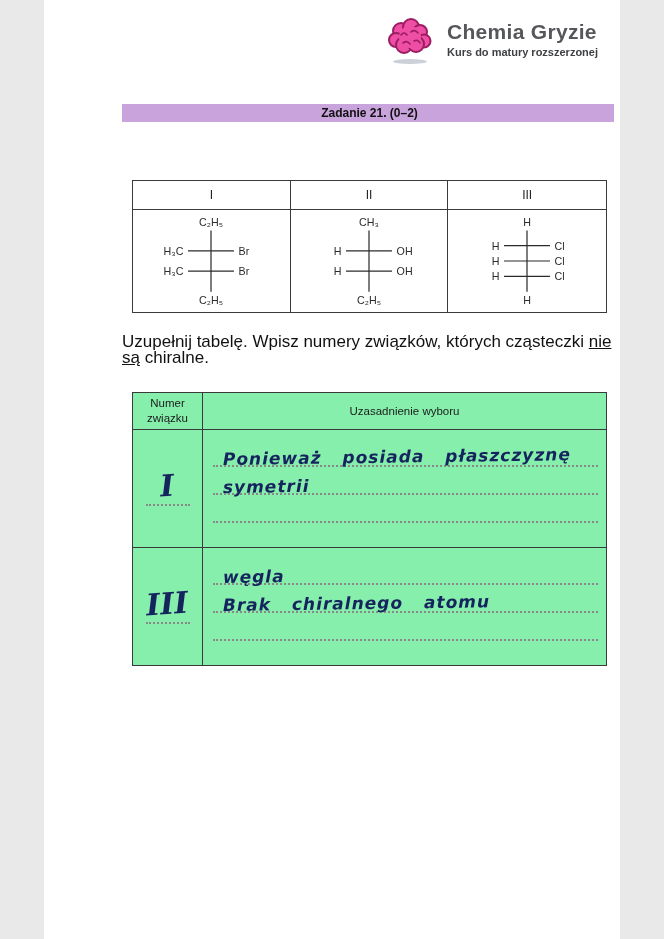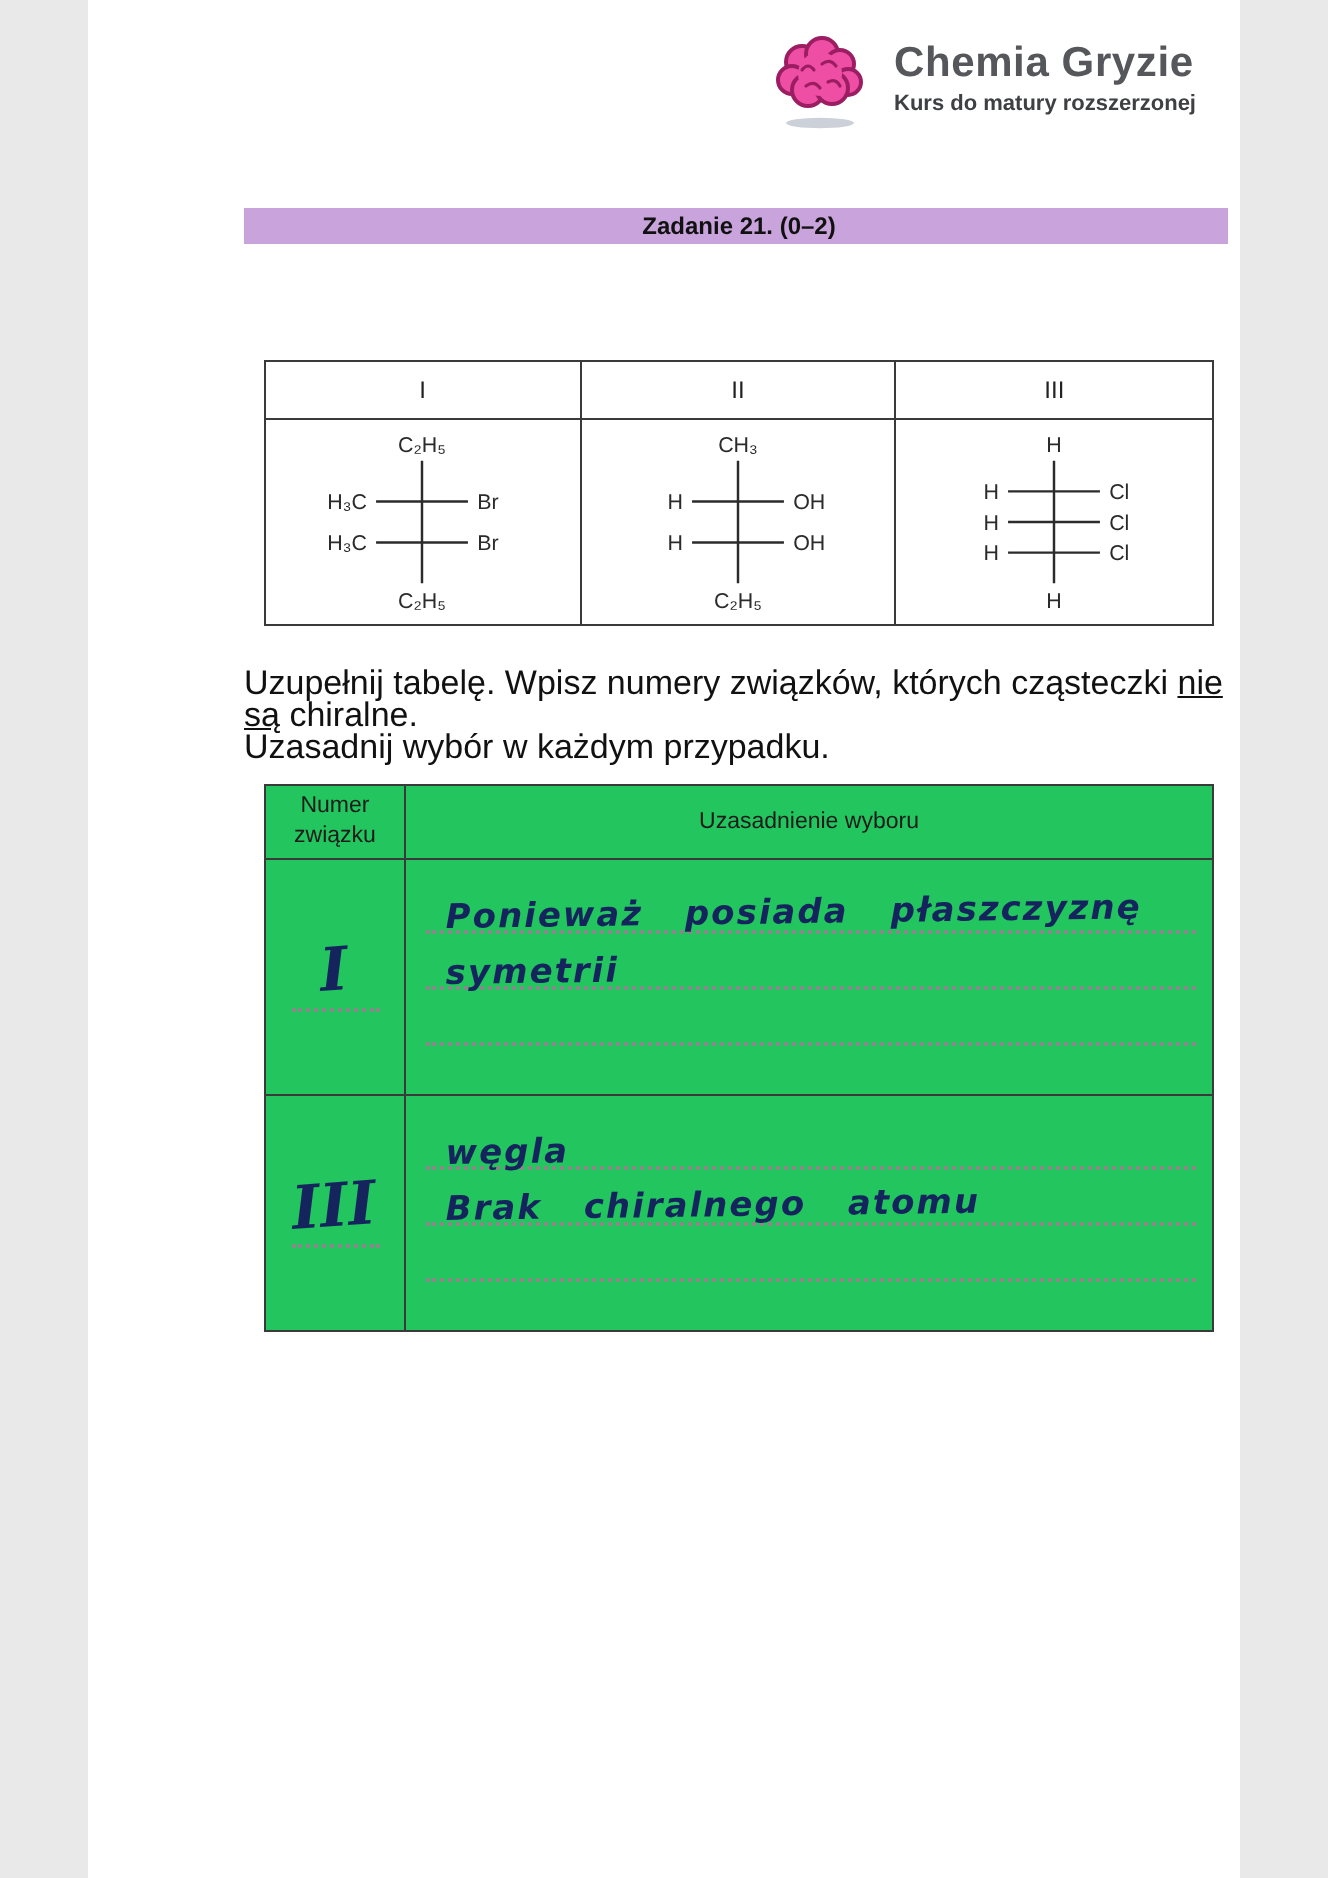--- a/index.html
+++ b/index.html
@@ -64,21 +64,21 @@
 
   
   .score-badge{position:absolute;left:580px;top:330px;width:30px;}
   .badge-num{background:var(--badge-dark);color:#fff;font-size:10px;font-weight:normal;text-align:center;padding:2px 0;}
   .badge-scale{background:var(--badge-light);color:#4b2482;font-size:9px;font-weight:bold;text-align:center;padding:2px 0;letter-spacing:-0.3px;}
   .badge-box{height:33px;background:#fff;border:1px solid #8a62b5;border-top:none;box-sizing:border-box;}
 
   
   .answer-table{
     position:absolute;left:88px;top:392px;width:475px;
-    border:1px solid var(--border);box-sizing:border-box;background:#22c55e;
+    border:1px solid var(--border);box-sizing:border-box;background:#86efac;
   }
   .ans-header{display:grid;grid-template-columns:70px 1fr;border-bottom:1px solid var(--border);min-height:36px;}
   .ans-h1{
     border-right:1px solid var(--border);display:flex;align-items:center;justify-content:center;
     text-align:center;font-size:11.5px;line-height:1.3;padding:3px 4px;box-sizing:border-box;color:#1b1b1b;
   }
   .ans-h2{display:flex;align-items:center;justify-content:center;font-size:11.5px;color:#1b1b1b;}
   .ans-row{display:grid;grid-template-columns:70px 1fr;border-bottom:1px solid var(--border);height:117px;}
   .ans-row:last-child{border-bottom:none;}
   .num-cell{
@@ -180,21 +180,20 @@
           <line x1="45" y1="84" x2="105" y2="84" stroke="#2b2b2b" stroke-width="1.6"></line>
           <text x="39" y="89" text-anchor="end" class="chem">H</text>
           <text x="111" y="89" text-anchor="start" class="chem">Cl</text>
           <text x="75" y="120" text-anchor="middle" class="chem">H</text>
         </svg>
       </div>
     </div>
 
   <div class="instruction">
     <span>Uzupełnij tabelę. Wpisz numery związków, których cząsteczki </span><span class="ul">nie są</span><span> chiralne.</span><br>
-    <span>Uzasadnij wybór w każdym przypadku.</span>
   </div>
 
   <div class="score-badge">
     <div class="badge-num">21.</div>
     <div class="badge-scale">0–1–2</div>
     <div class="badge-box"></div>
   </div>
 
   <div class="answer-table">
     <div class="ans-header">

